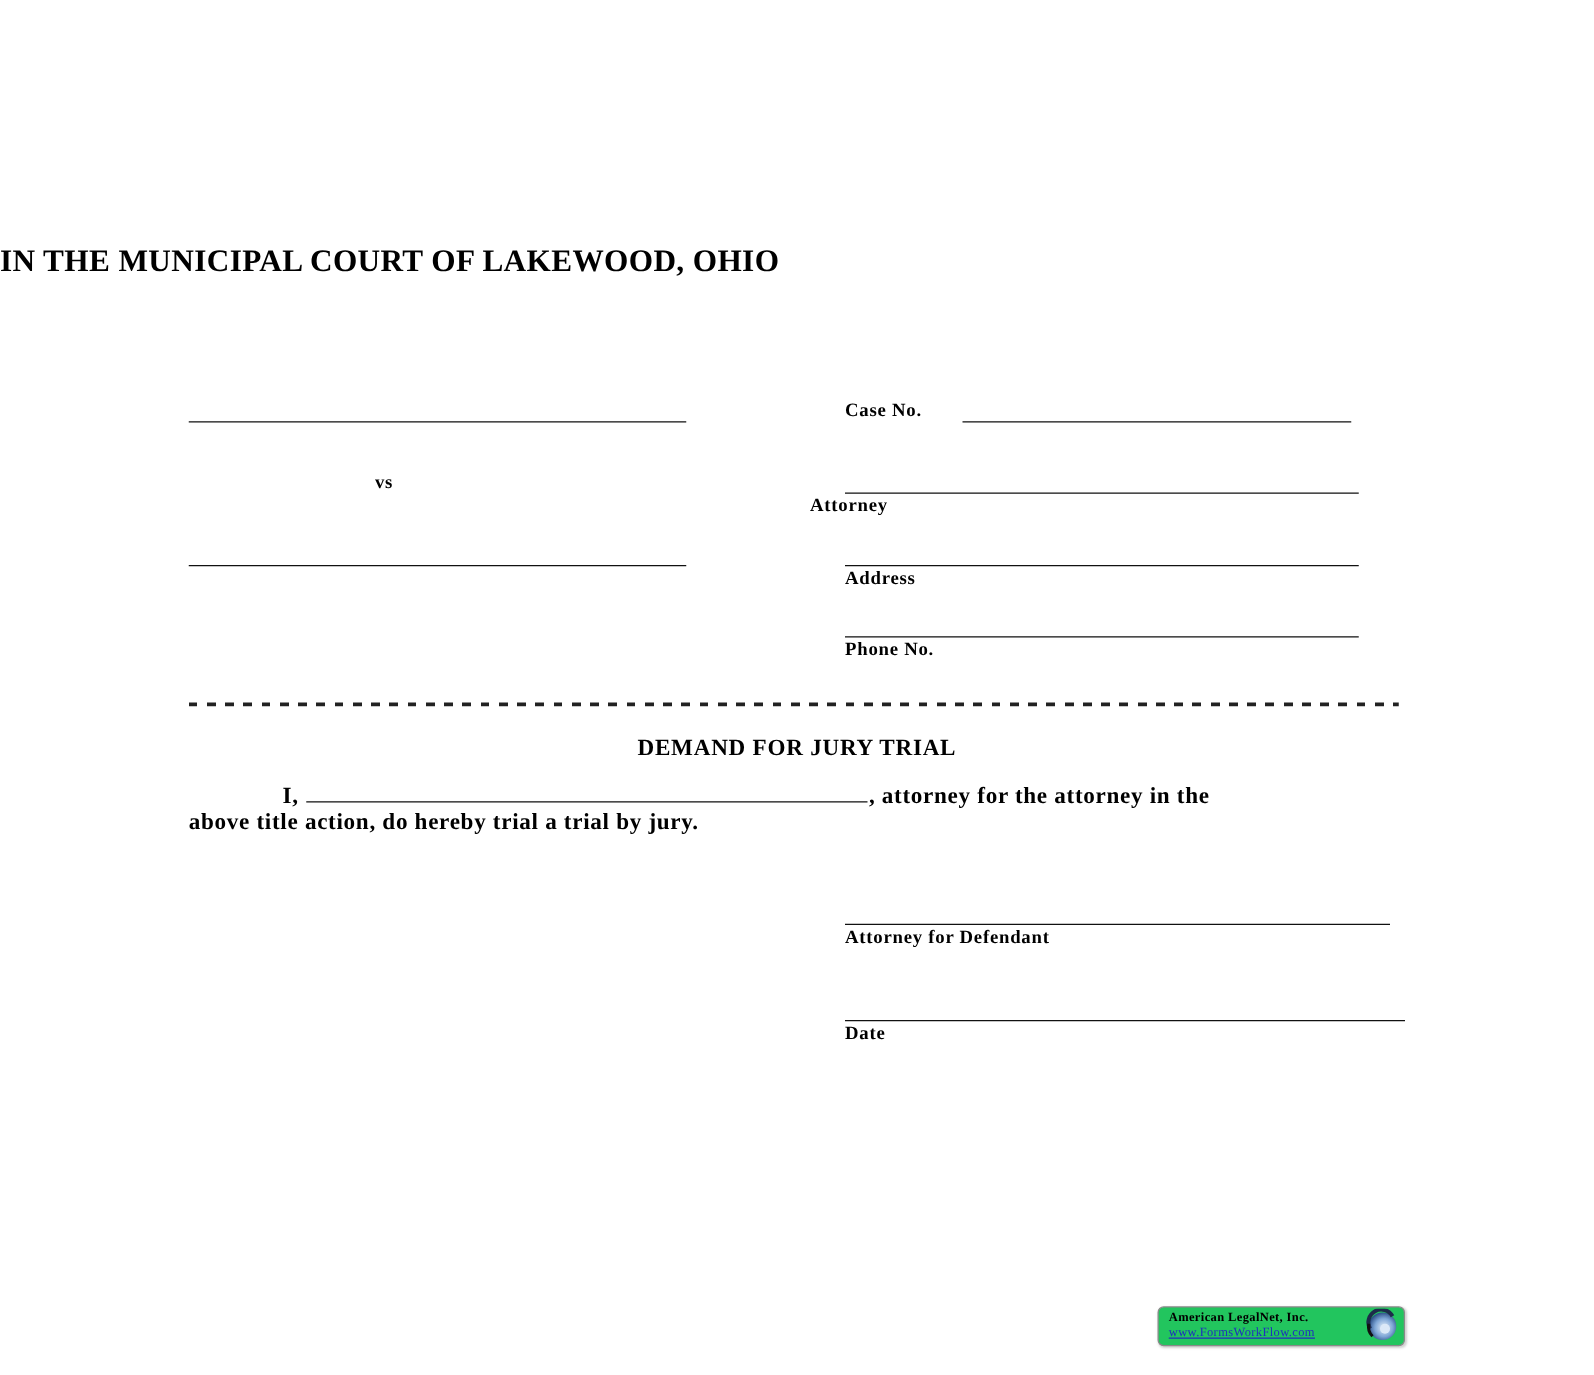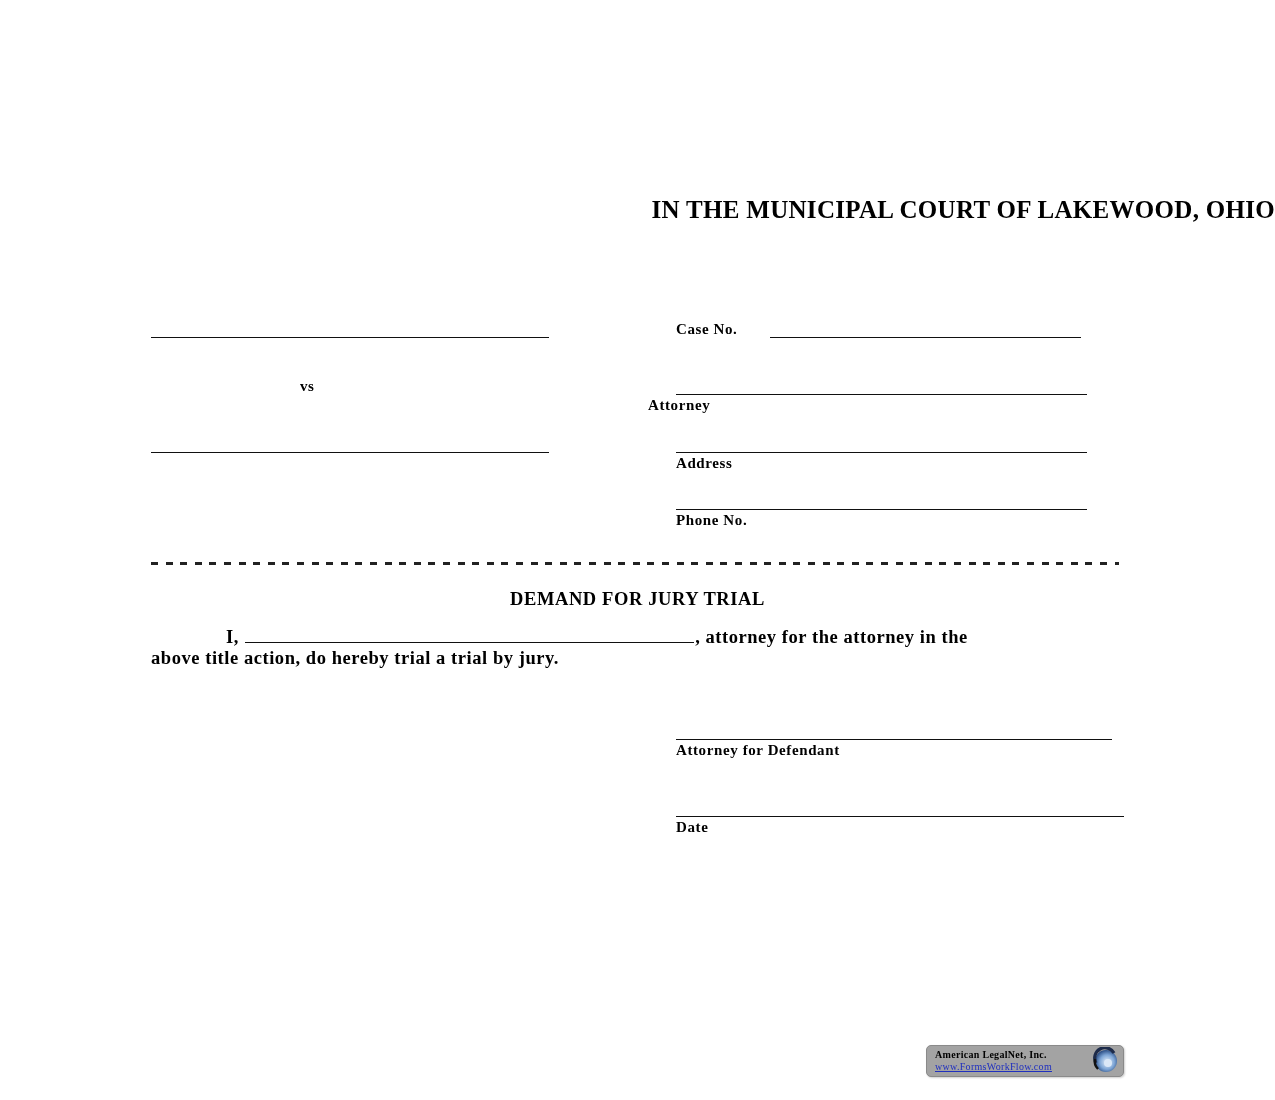--- a/index.html
+++ b/index.html
@@ -11,21 +11,21 @@
       width: 1275px;
       height: 1100px;
       position: relative;
       overflow: hidden;
       font-family: "Liberation Serif", "DejaVu Serif", serif;
       color: #000;
     }
     .abs { position: absolute; white-space: nowrap; }
     .title {
       left: 0; width: 1275px; top: 196px;
-      text-align: right;
+      text-align: left;
       font-size: 25px;
       font-weight: bold;
       letter-spacing: 0.3px;
     }
     .label {
       font-size: 15px;
       font-weight: bold;
       letter-spacing: 0.6px;
     }
     .rule {
@@ -58,21 +58,21 @@
       height: 14px;
       vertical-align: baseline;
       margin: 0 1px;
     }
     .badge {
       position: absolute;
       left: 926px; top: 1045px;
       width: 196px; height: 30px;
       border: 1px solid #8a8a8a;
       border-radius: 5px;
-      background: #a3a3a3;
+      background: #22c55e;
       box-shadow: 1px 1px 2px #cfcfcf;
     }
     .badge-company {
       position: absolute;
       left: 8px; top: 3px;
       font-size: 10px;
       font-weight: bold;
       font-family: "Liberation Serif", serif;
       letter-spacing: 0.3px;
     }

